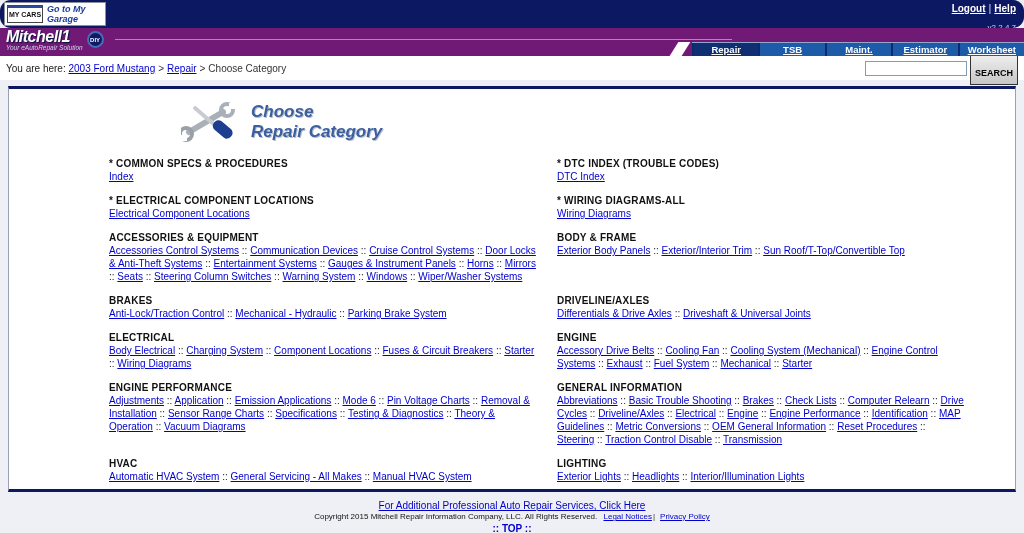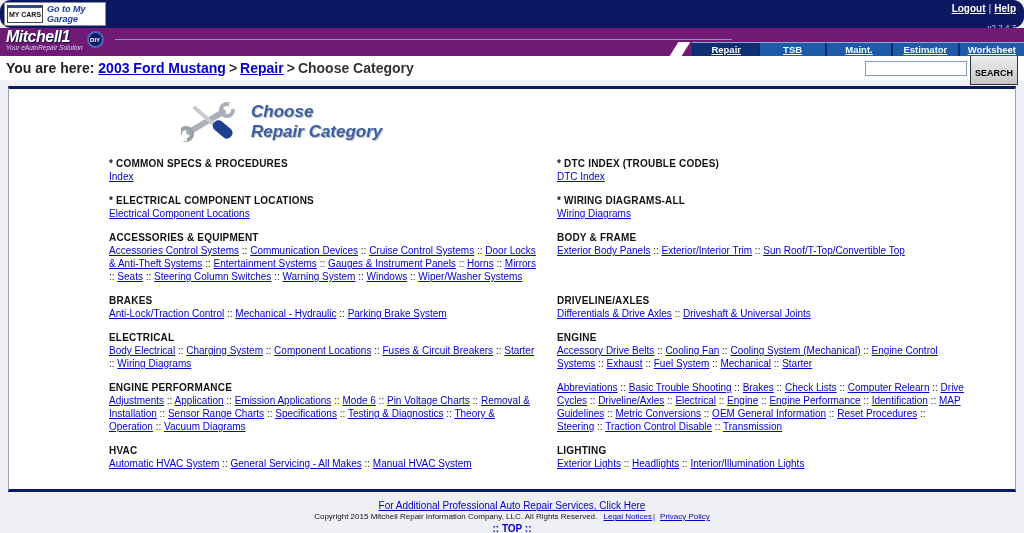--- a/index.html
+++ b/index.html
@@ -36,21 +36,21 @@
   .slash { position:absolute; left:-18px; bottom:0; width:12px; height:14px; background:#fff;
     transform:skewX(-32deg); }
   .tabs { flex:1; display:flex; gap:2px; background:#0e2a6e; border-top:1px solid #8fa8cc; padding-left:2px; }
   .tab { flex:1; background:#1d5ba9; color:#fff; font-size:9.5px; font-weight:bold; text-align:center;
     line-height:13px; text-decoration:underline; }
   .tab.active { background:#0f2f72; }
 
   
   .crumb-row { height:24px; background:#fff; display:flex; align-items:center; justify-content:space-between;
     padding:0 6px; }
-  .breadcrumb { font-size:14px; font-weight:bold; color:#222; }
+  .breadcrumb { font-size:10px; font-weight:normal; color:#222; }
   .breadcrumb a { color:#0000cc; text-decoration:underline; }
   .crumb-sep { margin:0 3px; color:#333; }
   .crumb-current { color:#333; }
   .search-box { display:flex; align-items:center; }
   .search-box input { width:102px; height:15px; border:1px solid #7f9db9; font-size:10px; padding:0 2px; }
   .search-btn { margin-left:3px; height:17px; padding:16px 4px; font-size:9px; font-weight:bold;
     background:linear-gradient(#f4f4f4,#c6c6c6); border:1px solid #333; cursor:pointer;
     font-family:"Liberation Sans", sans-serif; }
 
   
@@ -191,20 +191,21 @@
           <div class="cat-heading">ENGINE</div>
           <div class="cat-links"><a class="cat-link">Accessory Drive Belts</a><span class="sep"> :: </span><a class="cat-link">Cooling Fan</a><span class="sep"> :: </span><a class="cat-link">Cooling System (Mechanical)</a><span class="sep"> :: </span><a class="cat-link">Engine Control Systems</a><span class="sep"> :: </span><a class="cat-link">Exhaust</a><span class="sep"> :: </span><a class="cat-link">Fuel System</a><span class="sep"> :: </span><a class="cat-link">Mechanical</a><span class="sep"> :: </span><a class="cat-link">Starter</a></div>
         </div>
       </div>
       <div class="cat-row">
         <div class="cat-cell">
           <div class="cat-heading">ENGINE PERFORMANCE</div>
           <div class="cat-links"><a class="cat-link">Adjustments</a><span class="sep"> :: </span><a class="cat-link">Application</a><span class="sep"> :: </span><a class="cat-link">Emission Applications</a><span class="sep"> :: </span><a class="cat-link">Mode 6</a><span class="sep"> :: </span><a class="cat-link">Pin Voltage Charts</a><span class="sep"> :: </span><a class="cat-link">Removal &amp; Installation</a><span class="sep"> :: </span><a class="cat-link">Sensor Range Charts</a><span class="sep"> :: </span><a class="cat-link">Specifications</a><span class="sep"> :: </span><a class="cat-link">Testing &amp; Diagnostics</a><span class="sep"> :: </span><a class="cat-link">Theory &amp; Operation</a><span class="sep"> :: </span><a class="cat-link">Vacuum Diagrams</a></div>
         </div>
         <div class="cat-cell">
+          <div class="cat-heading">GENERAL INFORMATION</div>
           <div class="cat-links"><a class="cat-link">Abbreviations</a><span class="sep"> :: </span><a class="cat-link">Basic Trouble Shooting</a><span class="sep"> :: </span><a class="cat-link">Brakes</a><span class="sep"> :: </span><a class="cat-link">Check Lists</a><span class="sep"> :: </span><a class="cat-link">Computer Relearn</a><span class="sep"> :: </span><a class="cat-link">Drive Cycles</a><span class="sep"> :: </span><a class="cat-link">Driveline/Axles</a><span class="sep"> :: </span><a class="cat-link">Electrical</a><span class="sep"> :: </span><a class="cat-link">Engine</a><span class="sep"> :: </span><a class="cat-link">Engine Performance</a><span class="sep"> :: </span><a class="cat-link">Identification</a><span class="sep"> :: </span><a class="cat-link">MAP Guidelines</a><span class="sep"> :: </span><a class="cat-link">Metric Conversions</a><span class="sep"> :: </span><a class="cat-link">OEM General Information</a><span class="sep"> :: </span><a class="cat-link">Reset Procedures</a><span class="sep"> :: </span><a class="cat-link">Steering</a><span class="sep"> :: </span><a class="cat-link">Traction Control Disable</a><span class="sep"> :: </span><a class="cat-link">Transmission</a></div>
         </div>
       </div>
       <div class="cat-row">
         <div class="cat-cell">
           <div class="cat-heading">HVAC</div>
           <div class="cat-links"><a class="cat-link">Automatic HVAC System</a><span class="sep"> :: </span><a class="cat-link">General Servicing - All Makes</a><span class="sep"> :: </span><a class="cat-link">Manual HVAC System</a></div>
         </div>
         <div class="cat-cell">
           <div class="cat-heading">LIGHTING</div>

